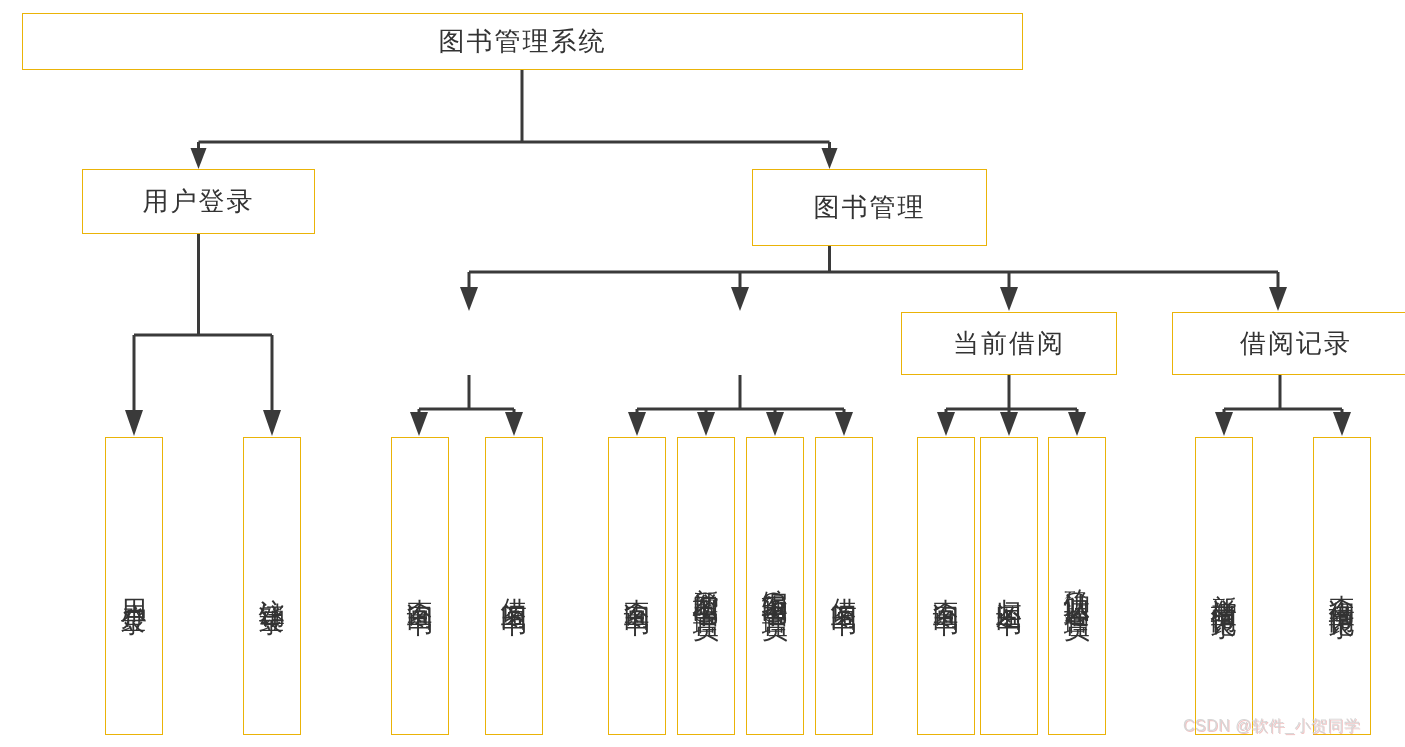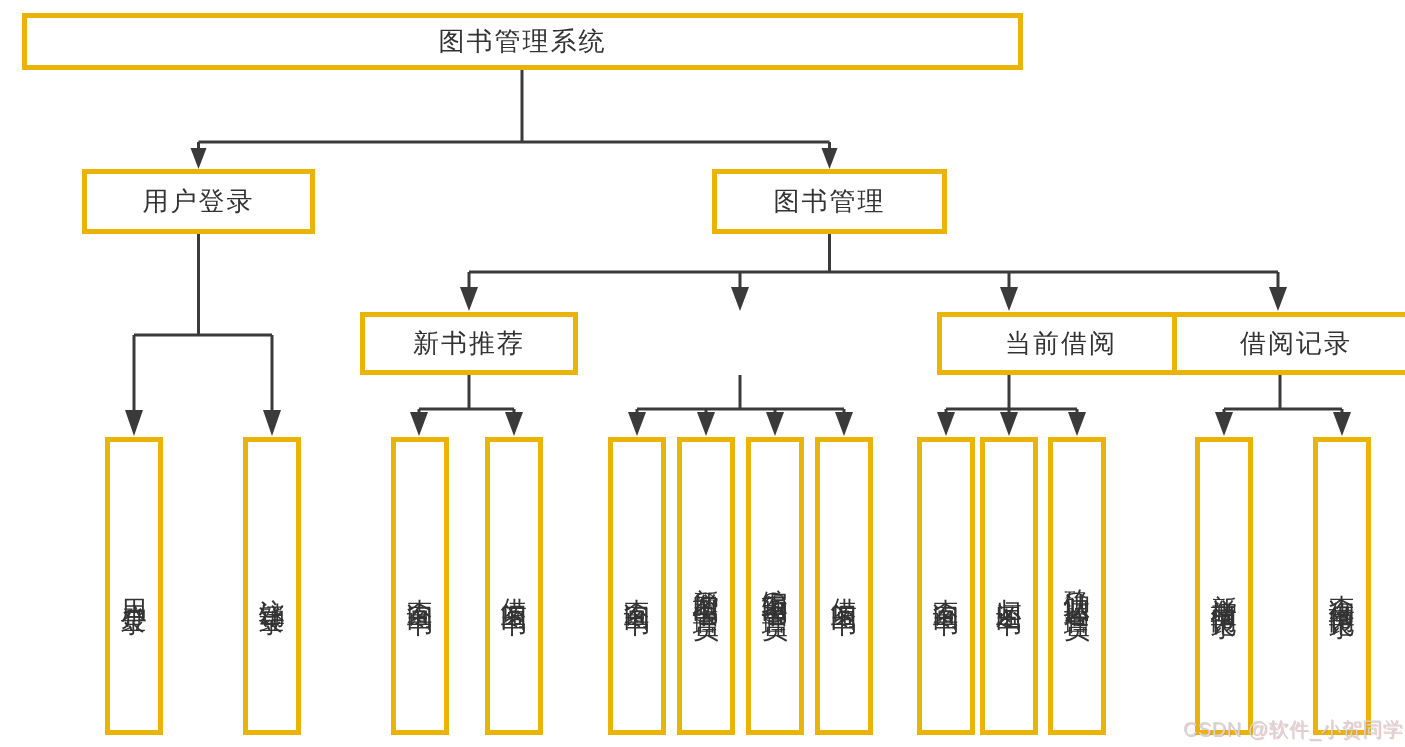--- a/index.html
+++ b/index.html
@@ -17,21 +17,21 @@
   }
   .connector-layer {
     position: absolute;
     left: 0; top: 0;
     width: 1405px; height: 747px;
   }
   .node {
     position: absolute;
     box-sizing: border-box;
     background: #ffffff;
-    border: 5px solid #eab308;
+    border: 1px solid #eab308;
     color: #333333;
     display: flex;
     align-items: center;
     justify-content: center;
   }
   .h-label {
     font-size: 26px;
     letter-spacing: 2px;
     white-space: nowrap;
   }
@@ -40,26 +40,26 @@
     text-orientation: mixed;
     font-size: 26px;
     letter-spacing: 4px;
     line-height: 1.1;
     color: #333333;
   }
   
   .n-root  { left: 22px;   top: 13px;  width: 1001px; height: 57px; }
   
   .n-login { left: 82px;   top: 169px; width: 233px;  height: 65px; }
-  .n-mgmt  { left: 712px;  top: 169px; width: 235px;  height: 65px; text-align: center; }
+  .n-mgmt  { left: 752px;  top: 169px; width: 235px;  height: 77px; text-align: center; }
   
   .n-l2    { top: 312px; height: 63px; }
   .n-rec   { left: 360px;  width: 218px; }
   .n-bor   { left: 632px;  width: 217px; }
-  .n-cur   { left: 937px;  width: 248px; }
+  .n-cur   { left: 901px;  width: 216px; }
   .n-recd  { left: 1172px; width: 248px; }
   
   .leaf { top: 437px; width: 58px; height: 298px; }
   .lf-1  { left: 105px; }
   .lf-2  { left: 243px; }
   .lf-3  { left: 391px; }
   .lf-4  { left: 485px; }
   .lf-5  { left: 608px; }
   .lf-6  { left: 677px; }
   .lf-7  { left: 746px; }
@@ -67,21 +67,21 @@
   .lf-9  { left: 917px; }
   .lf-10 { left: 980px; }
   .lf-11 { left: 1048px; }
   .lf-12 { left: 1195px; }
   .lf-13 { left: 1313px; }
   .watermark {
     position: absolute;
     left: 1183px;
     top: 716px;
     z-index: 10;
-    font-size: 20px;
+    font-size: 16px;
     letter-spacing: 0.5px;
     color: #d6d6d6;
     text-shadow: 1px 1px 0 rgba(224, 122, 122, 0.45);
     white-space: nowrap;
   }
 </style>
 </head>
 <body>
 
 <div class="stage">
@@ -174,21 +174,20 @@
       <polygon points="1215,412 1233,412 1224,436"></polygon>
       <polygon points="1333,412 1351,412 1342,436"></polygon>
     </g>
   </svg>
 
   <div class="node n-root h-label">图书管理系统</div>
 
   <div class="node n-login h-label">用户登录</div>
   <div class="node n-mgmt h-label">图书管理</div>
 
-  <div class="node n-l2 n-rec h-label">新书推荐</div>
   <div class="node n-l2 n-cur h-label">当前借阅</div>
   <div class="node n-l2 n-recd h-label">借阅记录</div>
 
   <div class="node leaf lf-1">
     <span>用户登录</span>
   </div>
   <div class="node leaf lf-2">
     <span>注销登录</span>
   </div>
 

